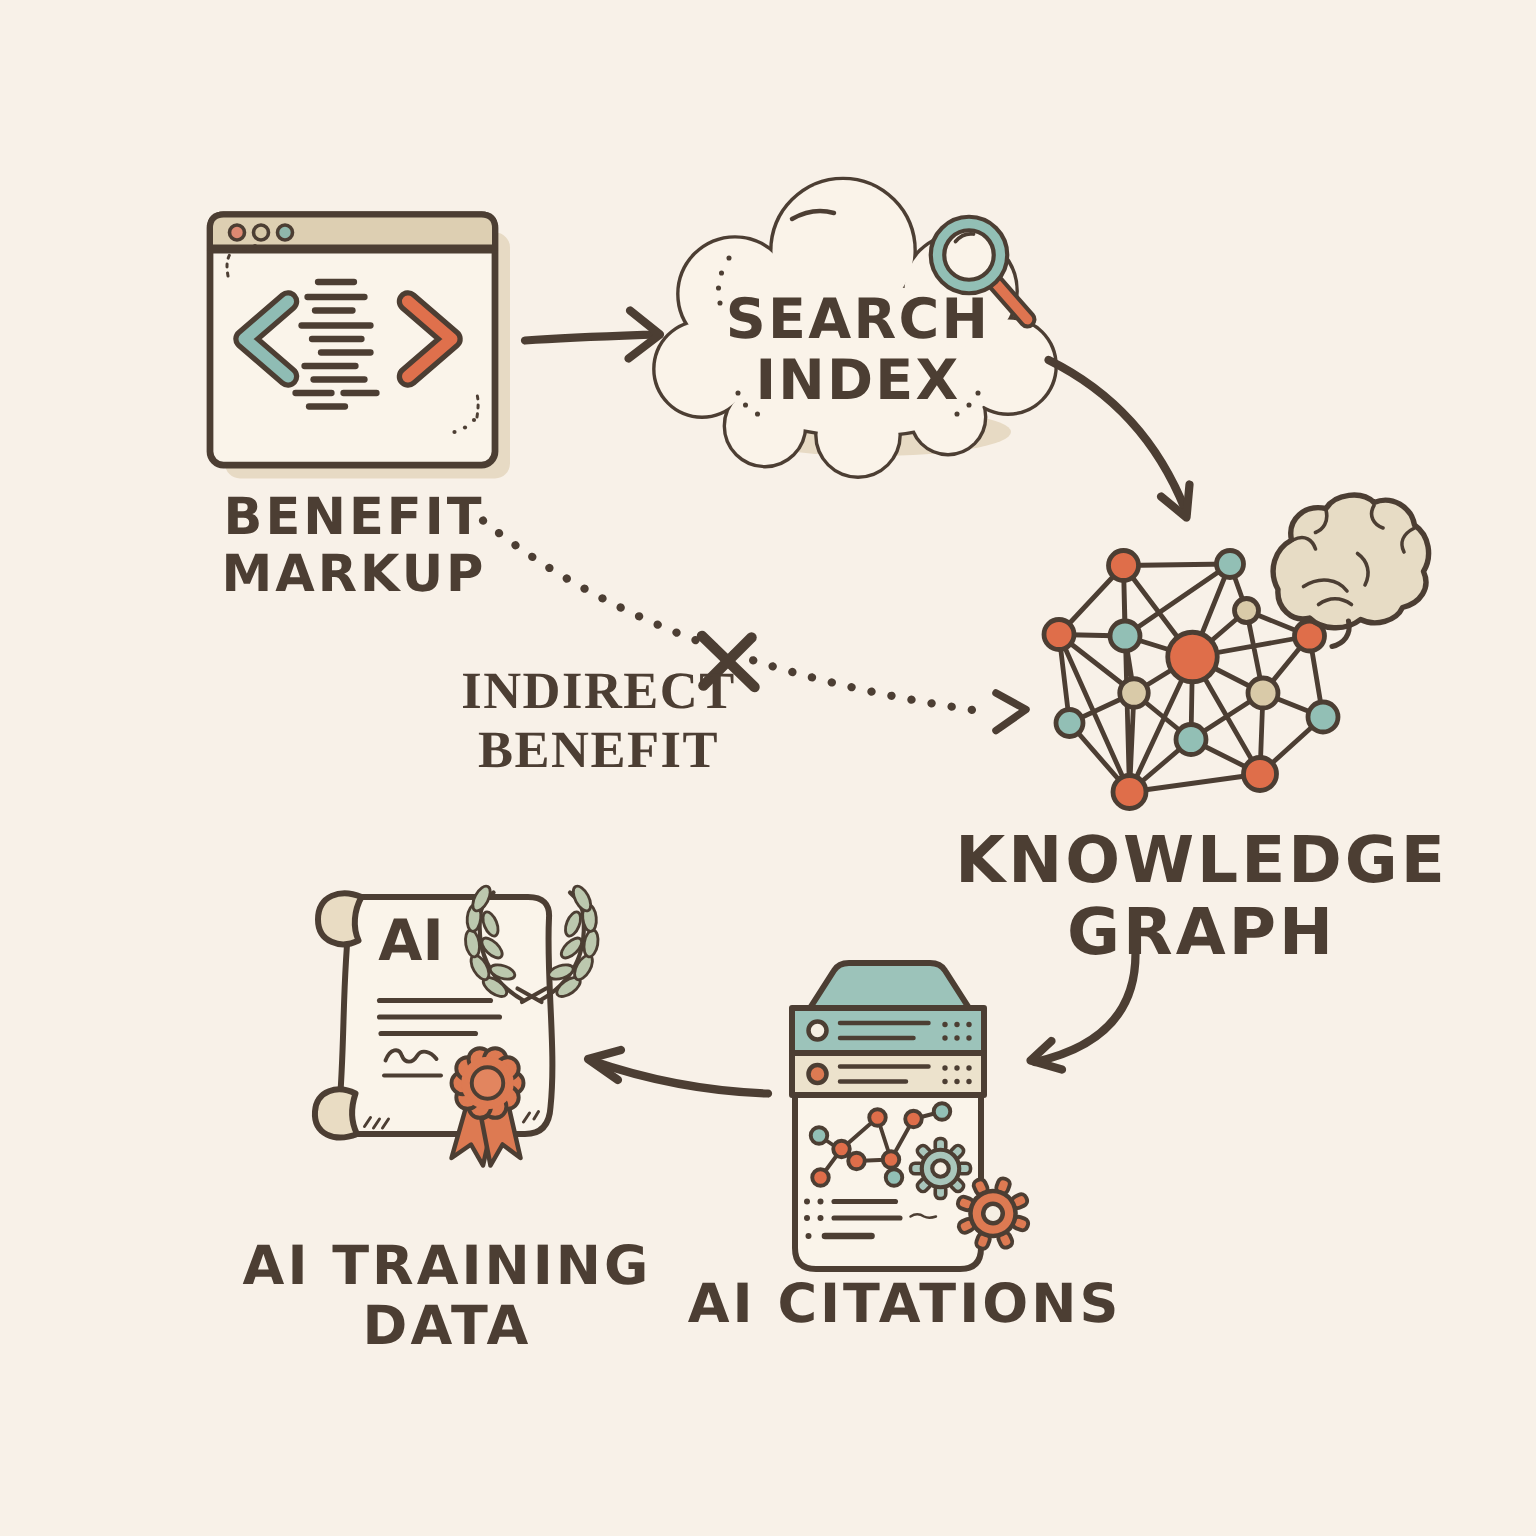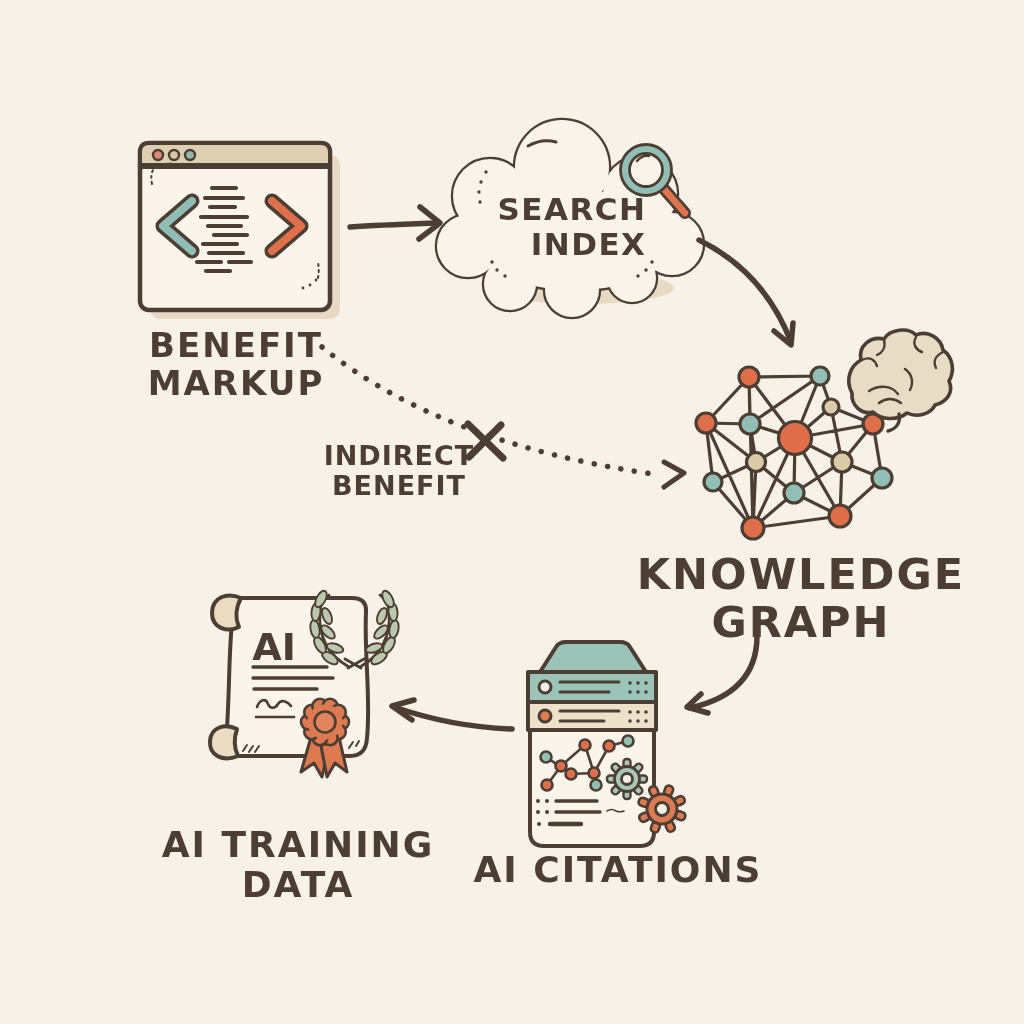--- a/index.html
+++ b/index.html
@@ -325,27 +325,27 @@
       </g>
       <circle cx="325" cy="722" r="17.5" fill="#dd7a52"></circle>
       <circle cx="325" cy="722" r="10.5" fill="#e2855f" stroke="#4c3e33" stroke-width="2.6"></circle>
     </g>
   </g>
 </svg>
 
 <div class="label" style="left:236px; top:326px; font-size:34px;">BENEFIT
 MARKUP</div>
 
-<div class="label" style="left:572px; top:192px; font-size:31px; letter-spacing:1.5px;text-align:right;">SEARCH
+<div class="label" style="left:572px; top:192px; font-size:37px; letter-spacing:1.5px;">SEARCH
 INDEX</div>
 
 <div class="label" style="left:801px; top:550px; font-size:43px;">KNOWLEDGE
 GRAPH</div>
 
-<div class="label" style="left:399px; top:441px; font-size:27px; letter-spacing:1px;">INDIRECT
+<div class="label" style="left:399px; top:441px; font-size:35px; letter-spacing:1px;font-family:Liberation Serif, serif;">INDIRECT
 BENEFIT</div>
 
-<div class="label" style="left:603px; top:850px; font-size:36px;margin-left:15px;">AI CITATIONS</div>
+<div class="label" style="left:603px; top:850px; font-size:36px;">AI CITATIONS</div>
 
 <div class="label" style="left:298px; top:825px; font-size:36px;">AI TRAINING
 DATA</div>
 
-<div class="label" style="left:274px; top:606px; font-size:38px; letter-spacing:0;margin-top:20px;">AI</div>
+<div class="label" style="left:274px; top:606px; font-size:38px; letter-spacing:0;">AI</div>
 
 </body></html>

